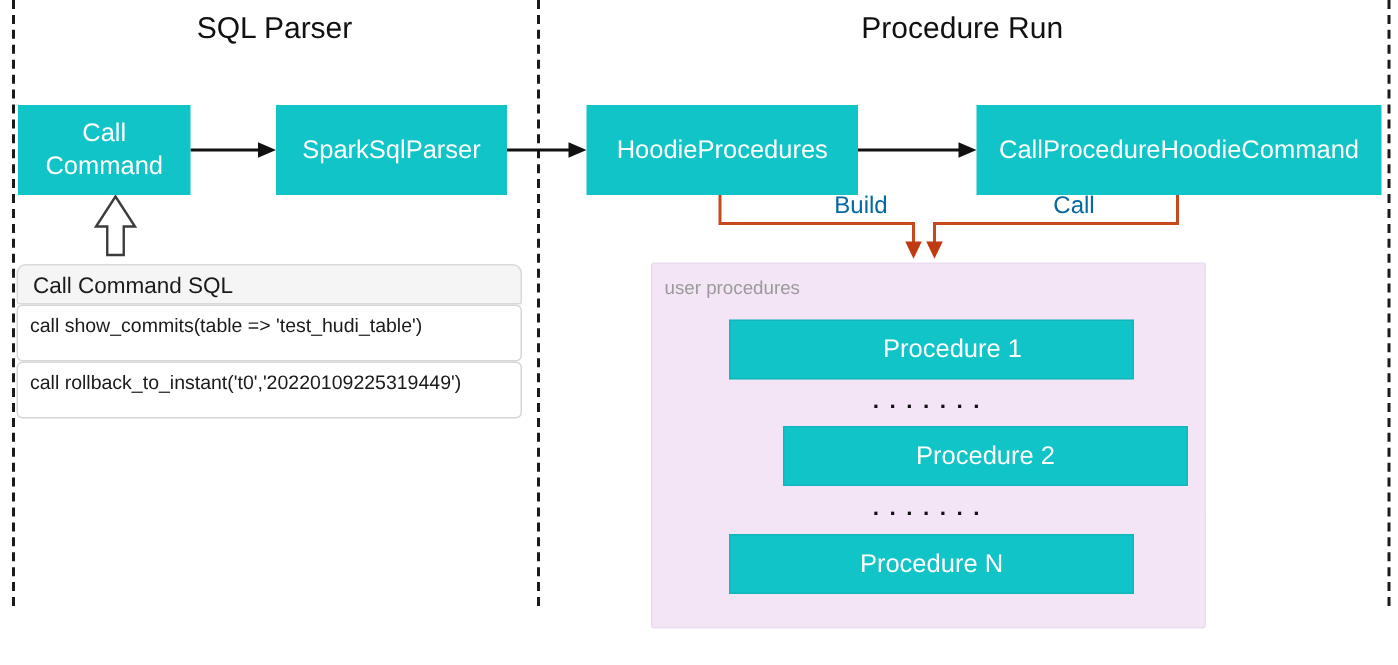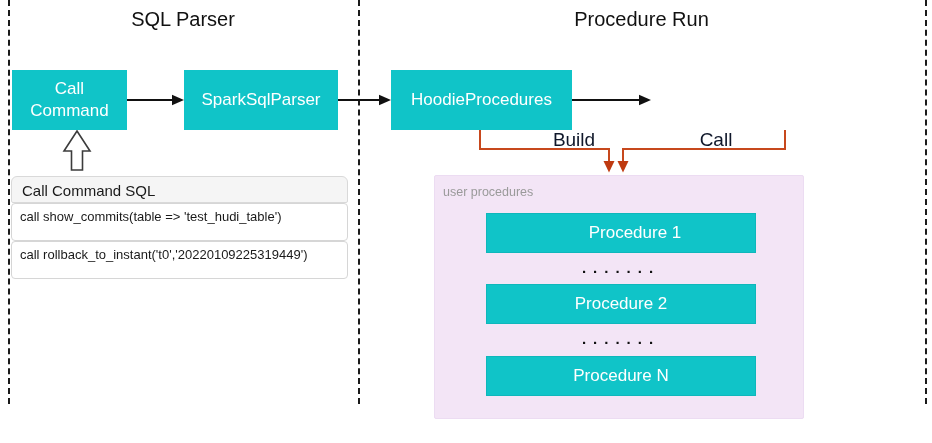--- a/index.html
+++ b/index.html
@@ -17,39 +17,39 @@
   .orange-head { fill: var(--orange-head); stroke: none; }
   .hollow-arrow { fill: #fff; stroke: #3c3c3c; stroke-width: 1.6; stroke-linejoin: miter; }
 
   .node { position: absolute; background: var(--node-teal); color: #fff; display: flex; align-items: center;
           justify-content: center; text-align: center; font-size: 17px; line-height: 1.3; }
   .node-call-command { left: 12px; top: 70px; width: 115px; height: 60px; padding: 0 14px; box-sizing: border-box; }
   .node-spark { left: 184px; top: 70px; width: 154px; height: 60px; }
   .node-hoodie { left: 391px; top: 70px; width: 181px; height: 60px; }
   .node-callproc { left: 651px; top: 70px; width: 270px; height: 60px; }
 
-  .edge-label { position: absolute; top: 129px; width: 80px; text-align: center; font-size: 19px; color: #0f172a; }
+  .edge-label { position: absolute; top: 129px; width: 80px; text-align: center; font-size: 16px; color: #0369a1; }
   .edge-label-build { left: 534px; }
   .edge-label-call { left: 676px; }
 
   .sql-table { position: absolute; left: 11px; top: 176px; width: 337px; }
   .sql-header { height: 27px; line-height: 27px; background: #f5f5f5; border: 1px solid #d9d9d9;
                 border-radius: 6px 6px 2px 2px; font-size: 15px; padding-left: 10px; box-sizing: border-box; color: #1a1a1a; }
   .sql-row { margin-top: 0; height: 38px; line-height: 26px; background: #fff; border: 1px solid #d6d6d6;
              border-radius: 4px; font-size: 13px; padding-left: 8px; box-sizing: border-box;
              white-space: nowrap; overflow: hidden; color: #1a1a1a; }
 
   .user-procs { position: absolute; left: 434px; top: 175px; width: 370px; height: 244px;
                 background: var(--purple-bg); border: 1px solid #ecdcf2; border-radius: 2px; box-sizing: border-box; }
   .user-procs-label { position: absolute; left: 8px; top: 9px; font-size: 12.5px; color: #9a9a9a; }
   .proc { position: absolute; left: 51px; width: 270px; height: 40px; background: var(--node-teal);
           border: 1px solid rgba(0,90,95,0.12); box-sizing: border-box; color: #fff;
           display: flex; align-items: center; justify-content: center; font-size: 17px; }
   .proc-1 { top: 37px; padding-left: 28px; }
-  .proc-2 { top: 108px; }
+  .proc-2 { top: 108px; margin-left: 36px; }
   .proc-n { top: 180px; }
   .dots { position: absolute; left: 51px; width: 270px; text-align: center; font-weight: 700;
           font-size: 15px; letter-spacing: 7px; color: #111; line-height: 20px; }
   .dots-1 { top: 82px; }
   .dots-2 { top: 153px; }
 </style>
 </head>
 <body>
 
 <div class="canvas">
@@ -91,20 +91,23 @@
 
   <div class="node node-call-command">
     <span>Call Command</span>
   </div>
   <div class="node node-spark">
     <span>SparkSqlParser</span>
   </div>
   <div class="node node-hoodie">
     <span>HoodieProcedures</span>
   </div>
+  <div class="node node-callproc">
+    <span>CallProcedureHoodieCommand</span>
+  </div>
 
   <div class="edge-label edge-label-build">Build</div>
   <div class="edge-label edge-label-call">Call</div>
 
   <div class="sql-table">
     <div class="sql-header">Call Command SQL</div>
     <div class="sql-row">call show_commits(table =&gt; 'test_hudi_table')</div>
     <div class="sql-row">call rollback_to_instant('t0','20220109225319449')</div>
   </div>
 

